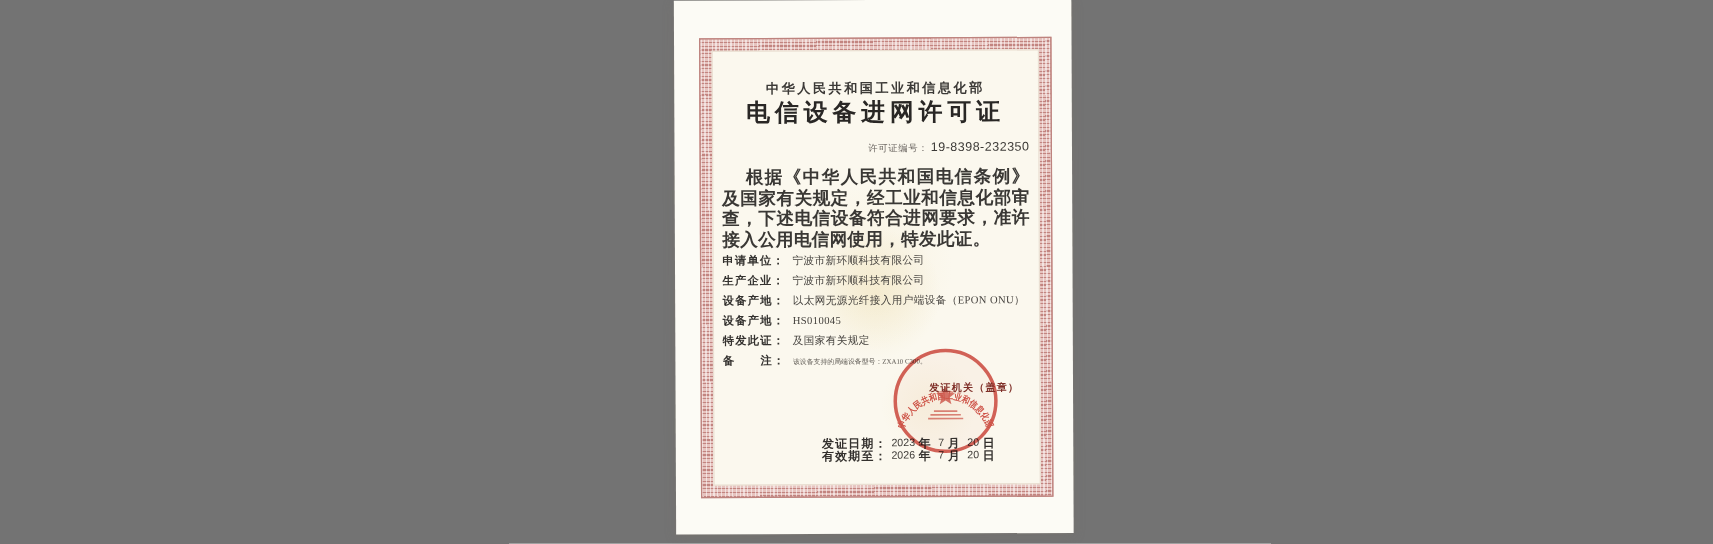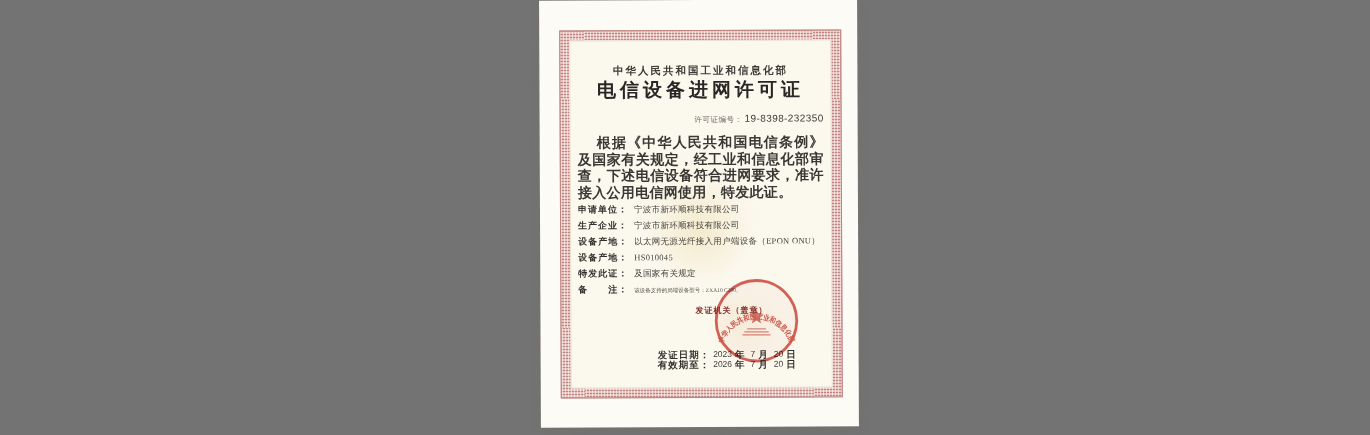--- a/index.html
+++ b/index.html
@@ -51,21 +51,21 @@
     color:#3a3835; letter-spacing:.3px;font-weight:bold;
   }
   .field{ position:absolute; left:7px; right:7px; height:13px; white-space:nowrap; }
   .f-label{ font-weight:bold; font-size:9px; color:#34322f; letter-spacing:1px; margin-right:6px;margin-top:28px; }
   .f-value{ font-size:8.5px; color:#45423e; letter-spacing:.3px;
     font-family:Liberation Serif, serif; }
   .f-value.tiny{ font-size:5.5px; color:#59554f; letter-spacing:0; }
   .seal{ position:absolute; left:141px; top:236px; width:88px; height:88px; z-index:1;
     mix-blend-mode:multiply; opacity:.95; }
   .authority{
-    position:absolute; left:124px; top:264px; width:120px; text-align:left; z-index:2;
+    position:absolute; left:124px; top:264px; width:120px; text-align:right; z-index:2;
     font-size:8px; font-weight:bold; color:#7e2d26; letter-spacing:1px;
   }
   .date-row{ position:absolute; left:86px; white-space:nowrap;
     font-size:9.5px; font-weight:bold; color:#34312e; letter-spacing:1px; }
   .d-val{ font-family:"Liberation Sans","DejaVu Sans",sans-serif; font-weight:normal;
     font-size:8.5px; color:#3f3c38; margin:0 3px; position:relative; top:-1px; letter-spacing:0; }
   .d-unit{ margin-right:2px; }
   .row-issue{ top:308px; }
   .row-valid{ top:318px; }
   .fr0{ top:157px; } .fr1{ top:173px; } .fr2{ top:189px; }

